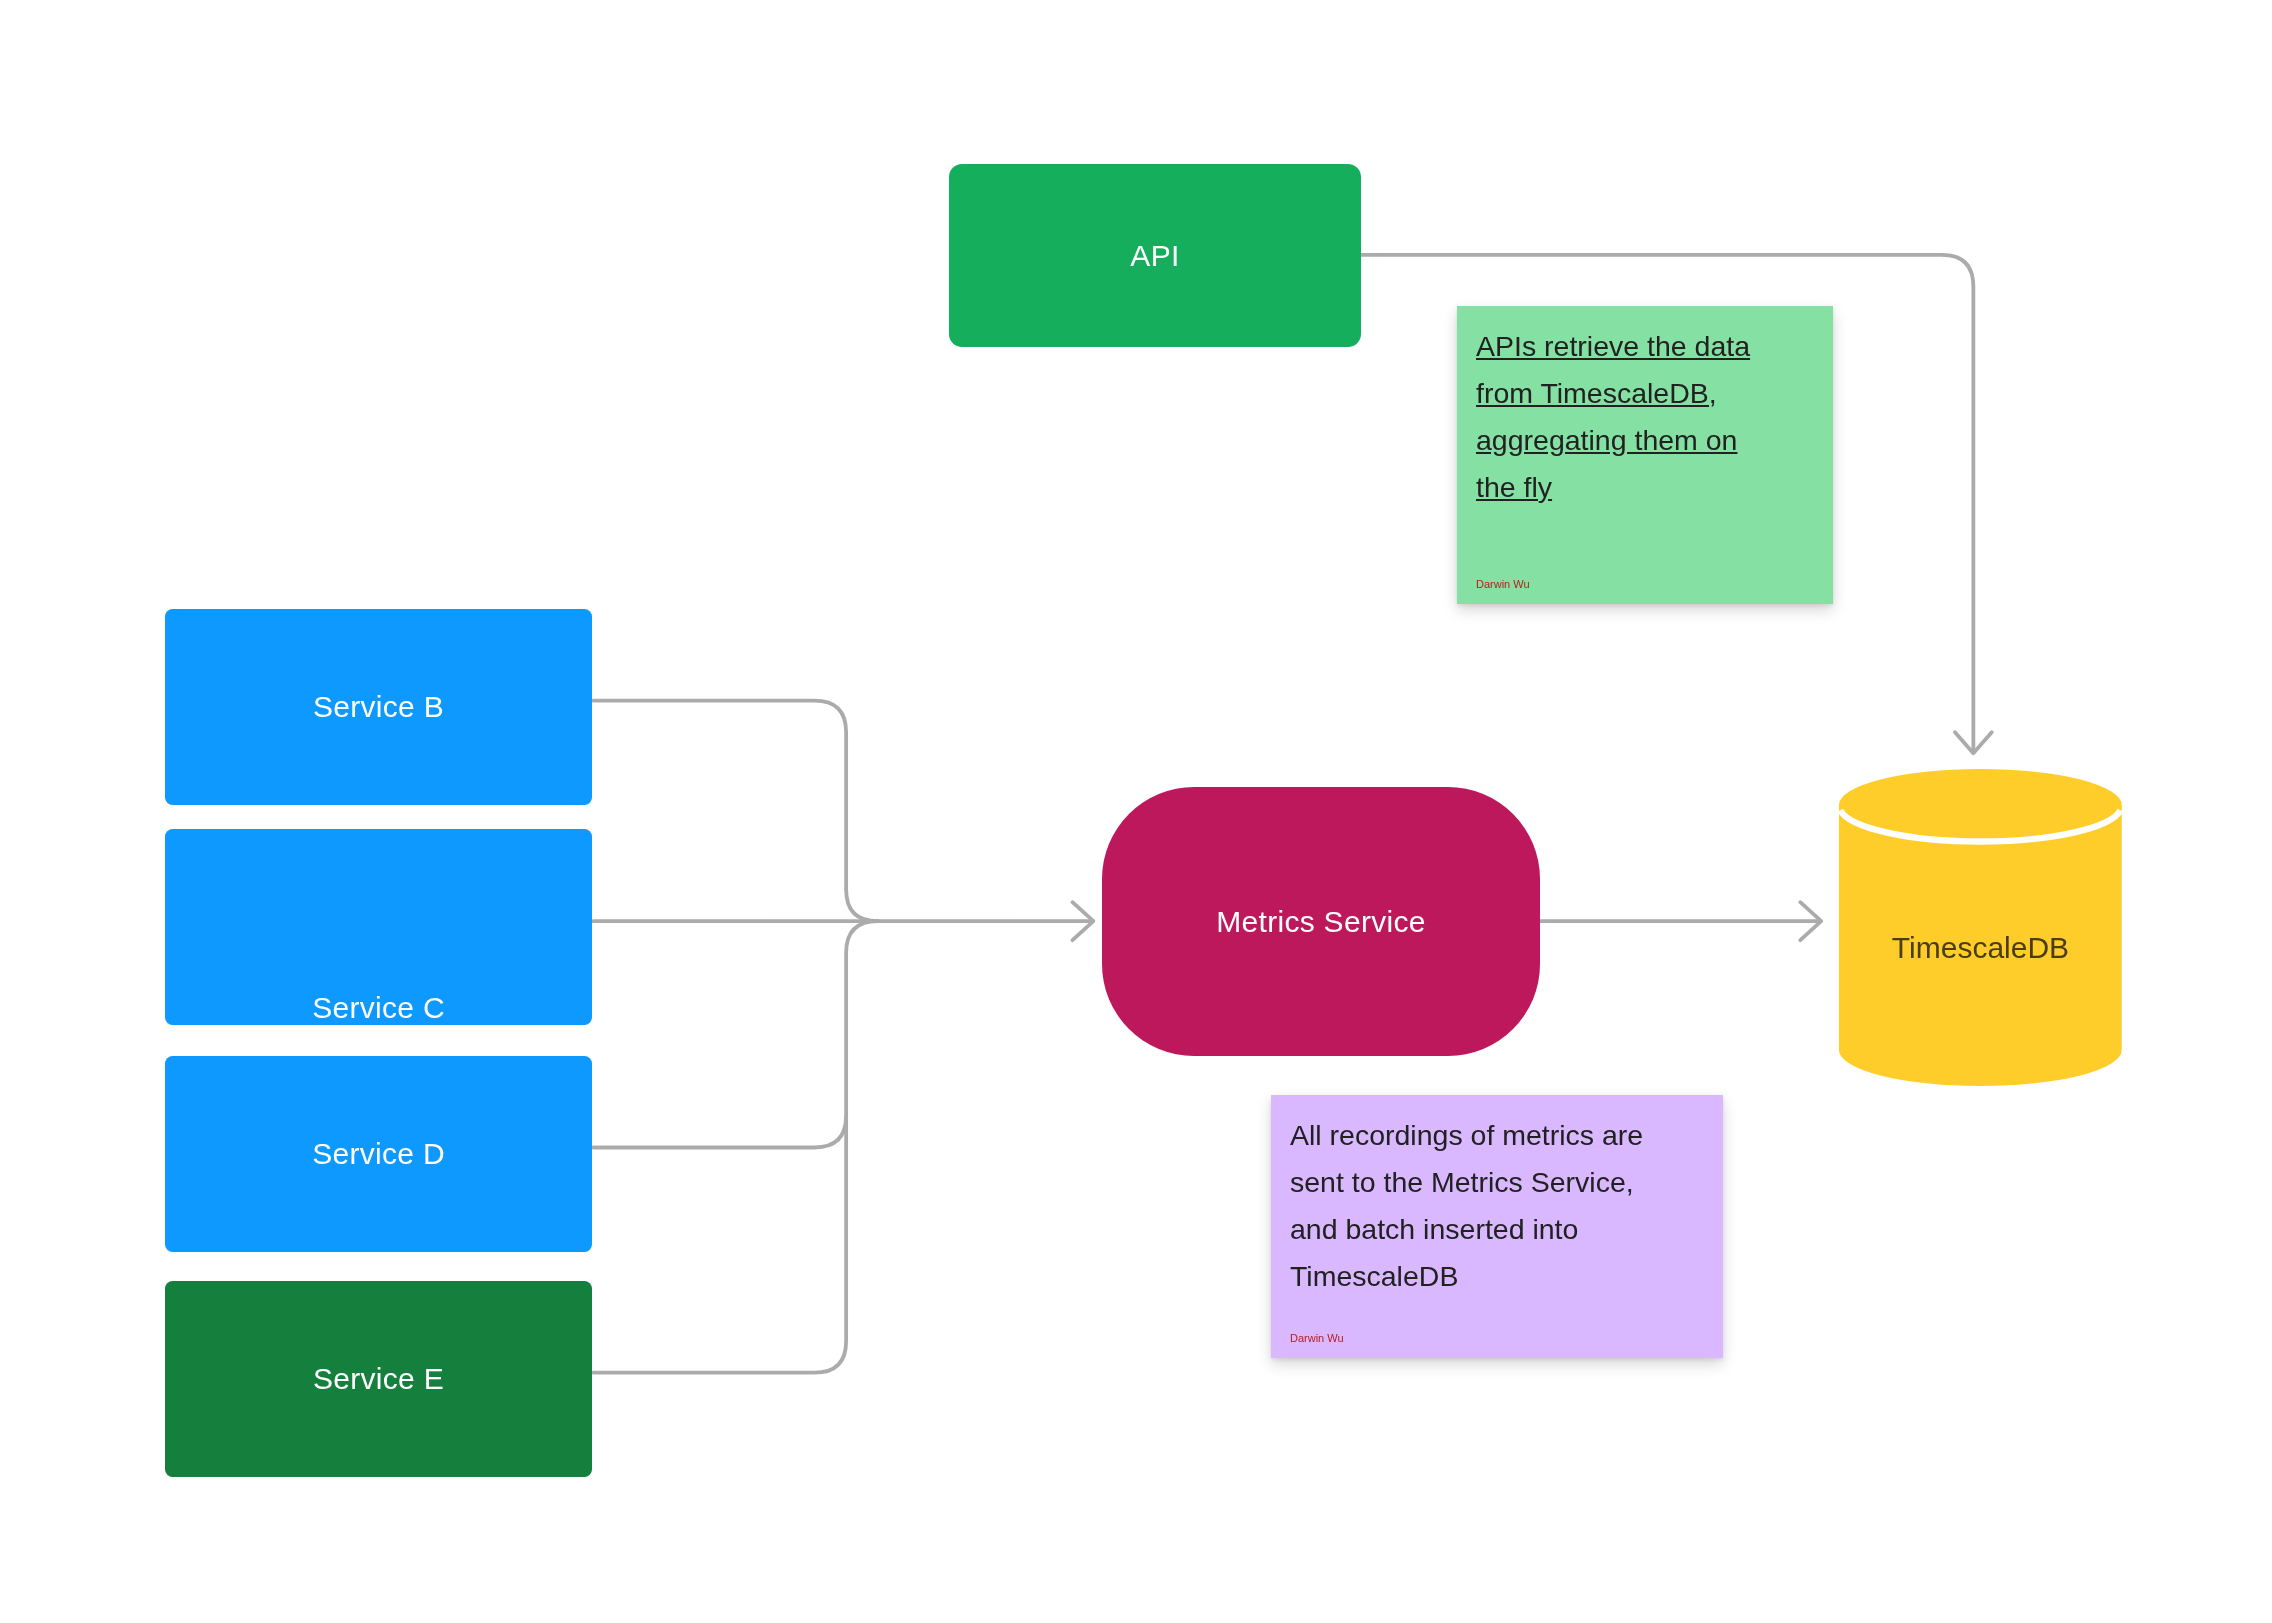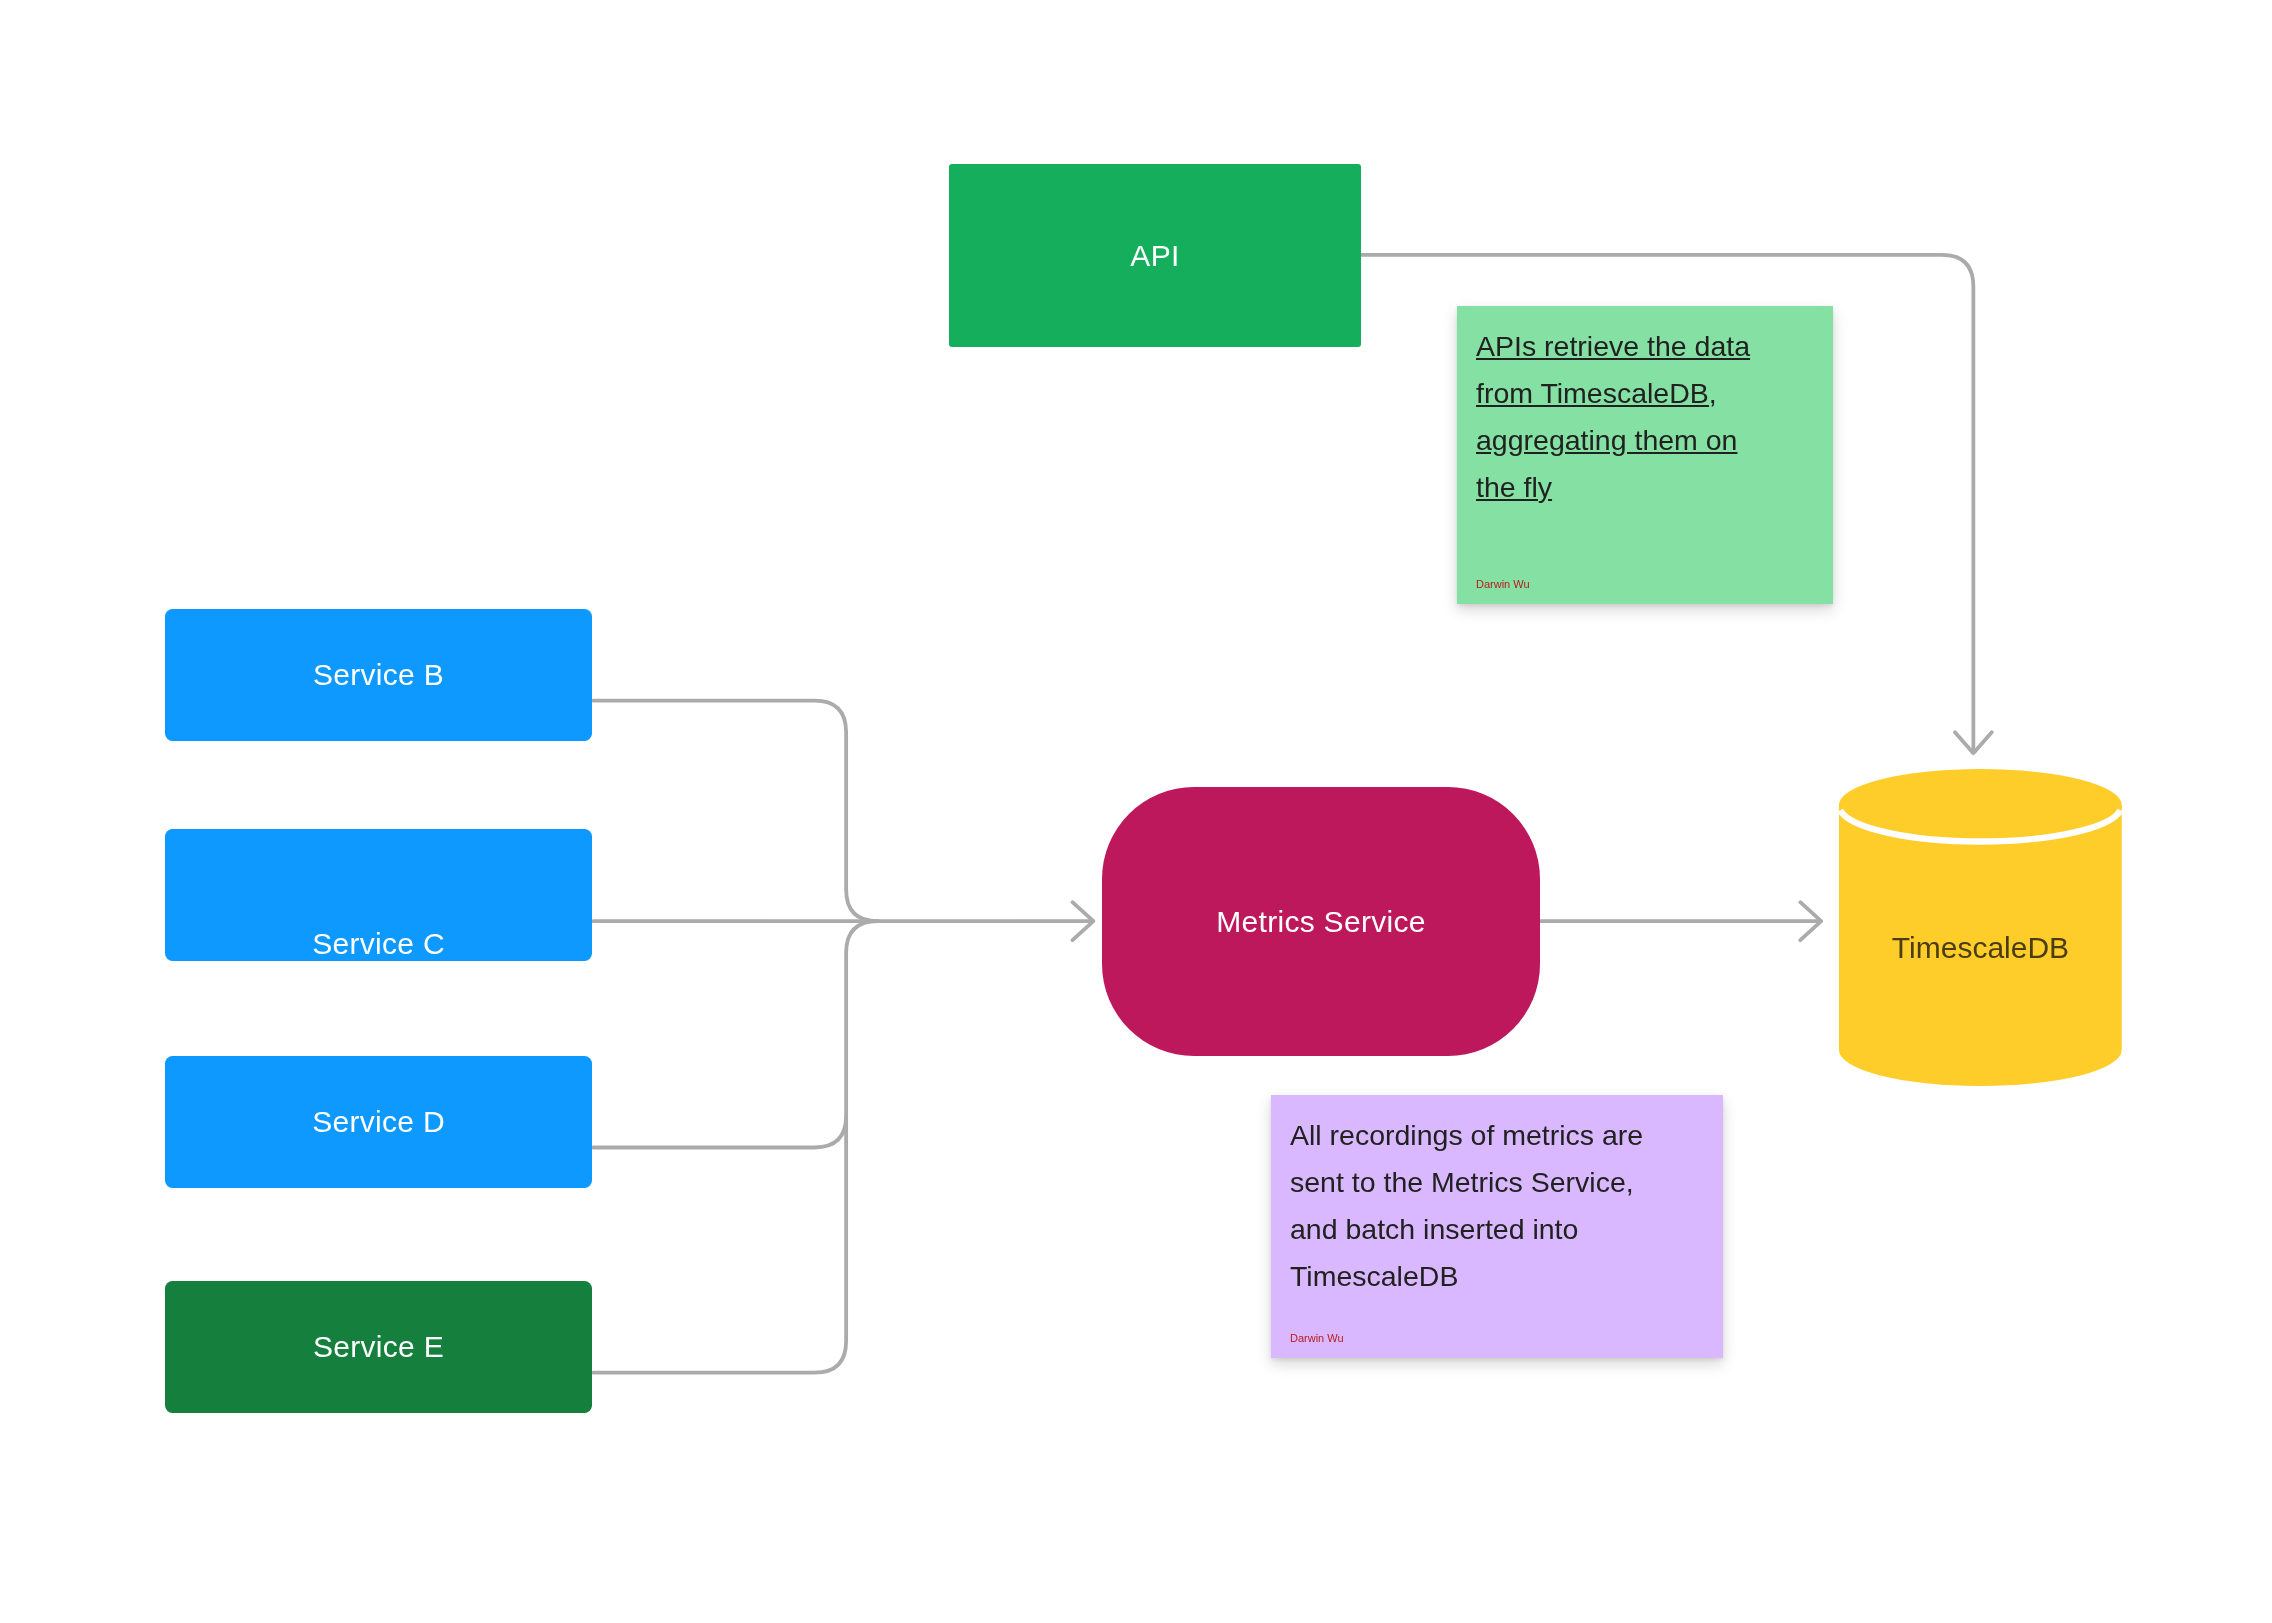--- a/index.html
+++ b/index.html
@@ -9,22 +9,22 @@
 
   svg.wires { position: absolute; left: 0; top: 0; width: 2273px; height: 1623px; }
   svg.wires path.wire { fill: none; stroke-width: 6; stroke-linecap: round; stroke-linejoin: round; }
 
   .node {
     position: absolute; display: flex; align-items: center; justify-content: center;
     color: #FFFFFF; font-size: 30px; letter-spacing: 0.3px;
   }
   .node .lbl { text-align: center; }
 
-  .node.api      { left: 949px; top: 164px;  width: 412px; height: 183px; border-radius: 3px; }
-  .node.svc      { left: 165px;  width: 427px; height: 132px; border-radius: 7.6px; }
+  .node.api      { left: 949px; top: 164px;  width: 412px; height: 183px; border-radius: 13px; }
+  .node.svc      { left: 165px;  width: 427px; height: 196px; border-radius: 7.6px; }
   .node.svc-b    { top: 609px; }
   .node.svc-c    { top: 829px; align-items: flex-end; }
   .node.svc-d    { top: 1056px; }
   .node.svc-e    { top: 1281px; }
   .node.metrics  { left: 1102px; top: 787px; width: 438px; height: 269px; border-radius: 92px; }
 
   .db-label {
     position: absolute; left: 1839px; top: 931px; width: 283px;
     text-align: center; font-size: 30px; color: #4A3D14;
   }

